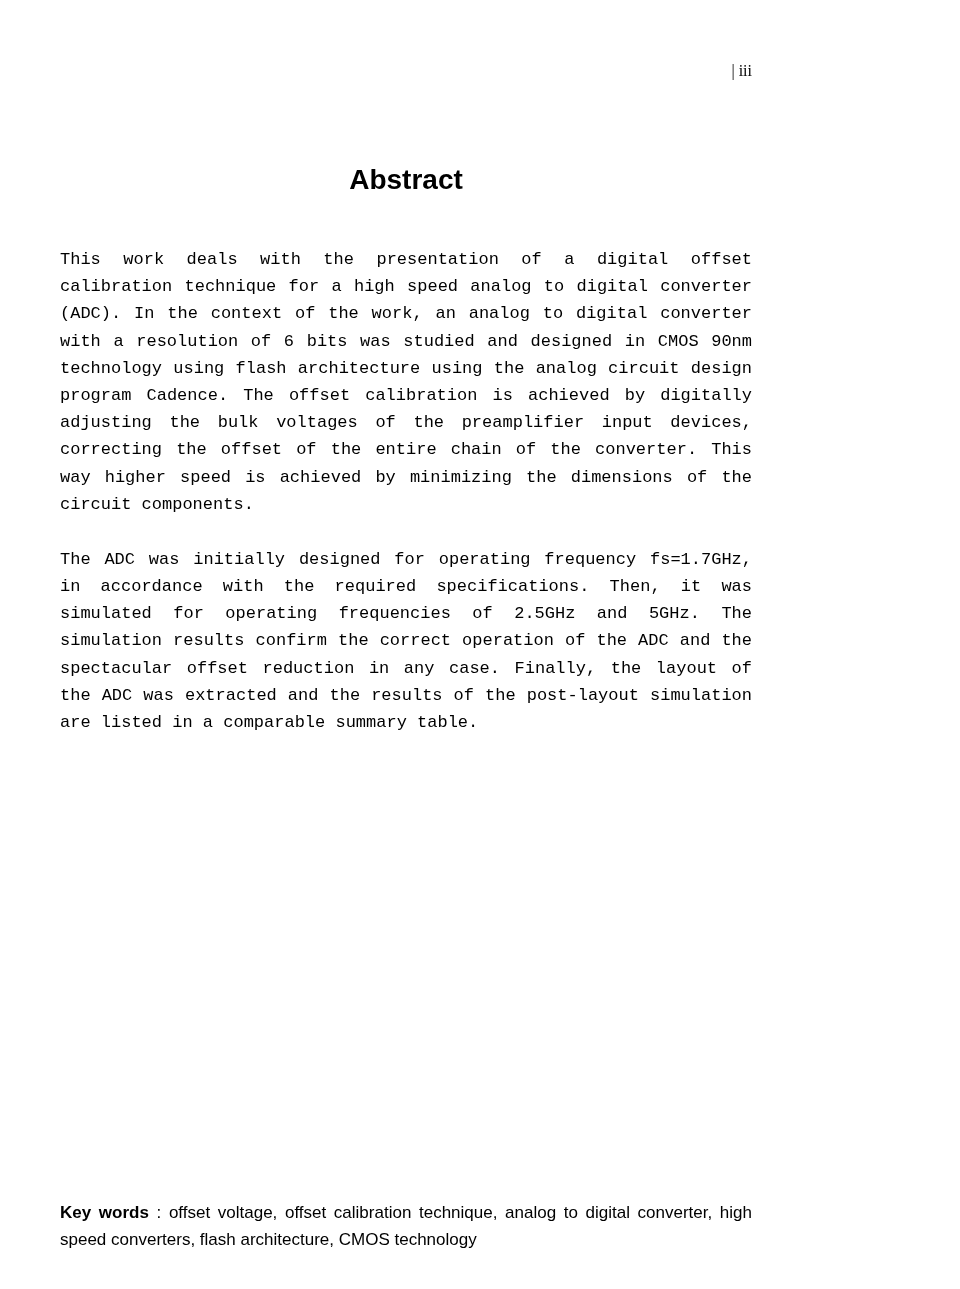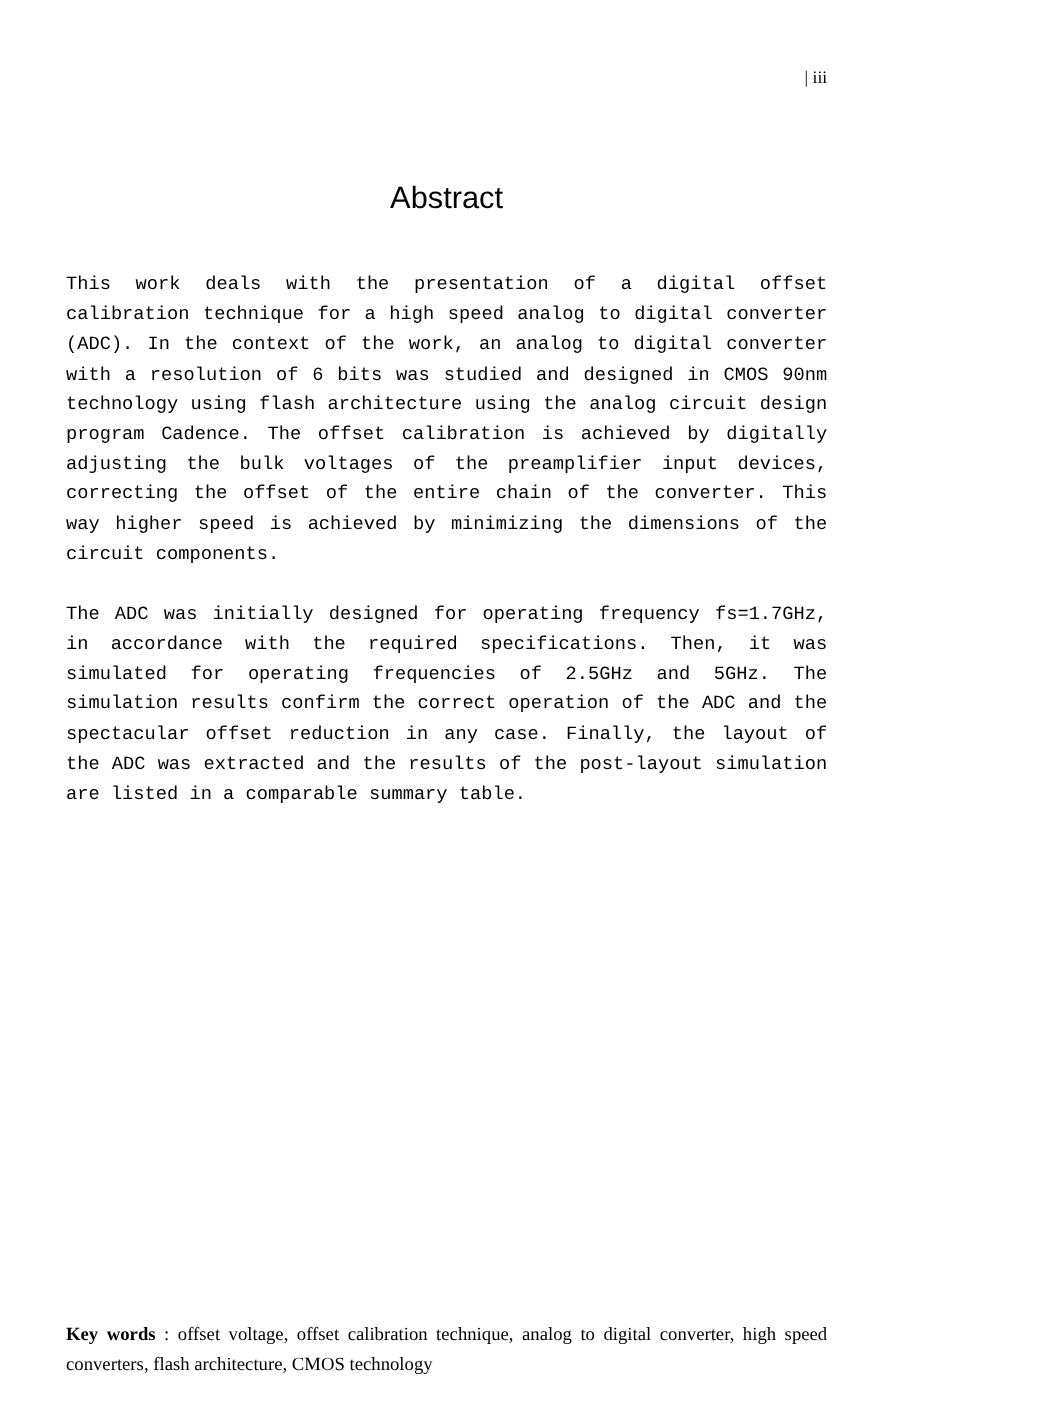--- a/index.html
+++ b/index.html
@@ -36,21 +36,21 @@
     }
 
     .title-section {
       text-align: center;
       margin-top: 60px;
       margin-bottom: 50px;
     }
 
     .abstract-title {
       font-size: 28px;
-      font-weight: normal;
+      font-weight: bold;
       font-family: Arial, sans-serif;
       color: #000;
     }
 
     .body-text {
       font-size: 17px;
       line-height: 1.6;
       text-align: justify;
       font-family: Liberation Mono, monospace;
       color: #000;
@@ -64,21 +64,21 @@
       position: absolute;
       bottom: 80px;
       left: 60px;
       right: 60px;
     }
 
     .keywords-text {
       font-size: 17px;
       line-height: 1.6;
       text-align: justify;
-      font-family: Liberation Serif, serif;
+      font-family: Liberation Sans, sans-serif;
       color: #000;
     }
 
     .keywords-bold {
       font-weight: bold;
     }
   </style>
 </head>
 <body>
 

